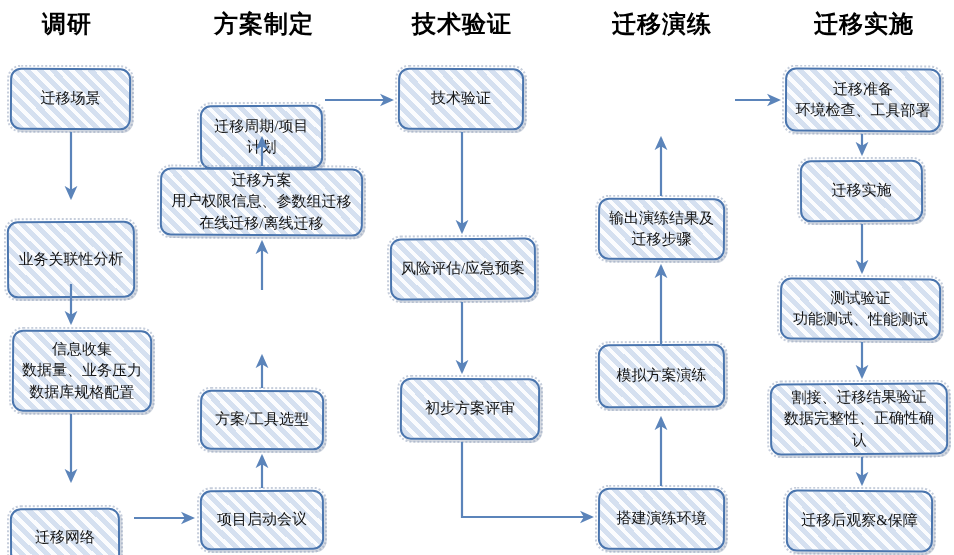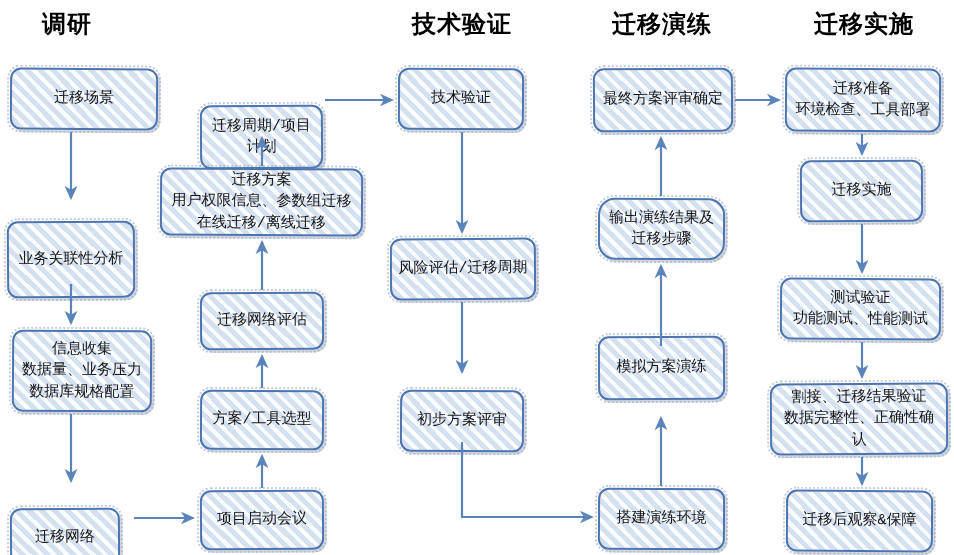--- a/index.html
+++ b/index.html
@@ -1,20 +1,20 @@
 <!DOCTYPE html>
 <html style="--background: #ffffff; --box-border: #4a75ae; --stripe-blue: #d5e0f0; --stripe-light: #fbfcfe; --arrow: #5b84ba; --text: #141414;"><head>
 <meta charset="utf-8">
 <style>
   html,body{margin:0;padding:0;background:#ffffff;}
   .canvas{
     position:relative;
     width:954px;height:555px;
     background:var(--background,#ffffff);
-    font-family:Liberation Mono, monospace;
+    font-family:Liberation Serif, serif;
     overflow:hidden;
   }
   .col-title{
     position:absolute;top:8px;
     font-size:24px;font-weight:bold;color:#000;
     text-align:center;letter-spacing:1px;
   }
   .box{
     position:absolute;
     display:flex;align-items:center;justify-content:center;
@@ -37,47 +37,46 @@
   .arrows{position:absolute;left:0;top:0;pointer-events:none;}
   .arrow{stroke:var(--arrow,#5b84ba);stroke-width:2.2;fill:none;}
   .ah{fill:var(--arrow,#5b84ba);}
 </style>
 </head>
 <body>
 
 <div class="canvas">
 
   <div class="col-title" style="left:17px;width:100px;">调研</div>
+  <div class="col-title" style="left:204px;width:120px;">方案制定</div>
   <div class="col-title" style="left:402px;width:120px;">技术验证</div>
   <div class="col-title" style="left:602px;width:120px;">迁移演练</div>
   <div class="col-title" style="left:804px;width:120px;">迁移实施</div>
 
-  <div class="box r1" style="left:10px;top:68px;width:148px;height:62px;">迁移场景</div>
+  <div class="box r1" style="left:10px;top:68px;width:121px;height:62px;">迁移场景</div>
   <div class="box r2" style="left:7px;top:205px;width:128px;height:77px;margin-top:16px;">业务关联性分析</div>
   <div class="box r1" style="left:12px;top:330px;width:140px;height:82px;">信息收集
 数据量、业务压力
 数据库规格配置</div>
   <div class="box r2" style="left:10px;top:508px;width:110px;height:60px;">迁移网络</div>
 
   <div class="box r2" style="left:200px;top:68px;width:123px;height:64px;margin-top:37px;">迁移周期/项目计划</div>
   <div class="box r1" style="left:160px;top:168px;width:203px;height:68px;">迁移方案
 用户权限信息、参数组迁移
 在线迁移/离线迁移</div>
-  <div class="box r2" style="left:200px;top:292px;width:124px;height:58px;">迁移网络评估</div>
   <div class="box r2" style="left:200px;top:490px;width:124px;height:60px;">项目启动会议</div>
   <div class="box r1" style="left:200px;top:390px;width:124px;height:60px;">方案/工具选型</div>
 
   <div class="box r1" style="left:398px;top:68px;width:126px;height:62px;">技术验证</div>
-  <div class="box r2" style="left:390px;top:238px;width:146px;height:62px;">风险评估/迁移周期</div>
-  <div class="box r1" style="left:400px;top:378px;width:124px;height:62px;margin-top:12px;">初步方案评审</div>
+  <div class="box r2" style="left:390px;top:238px;width:146px;height:62px;">风险评估/应急预案</div>
+  <div class="box r1" style="left:400px;top:378px;width:140px;height:62px;">初步方案评审</div>
 
-  <div class="box r2" style="left:593px;top:68px;width:140px;height:64px;">最终方案评审确定</div>
-  <div class="box r1" style="left:598px;top:198px;width:127px;height:62px;border-radius:17px;">输出演练结果及
+  <div class="box r1" style="left:598px;top:198px;width:127px;height:62px;">输出演练结果及
 迁移步骤</div>
-  <div class="box r2" style="left:598px;top:336px;width:127px;height:64px;">模拟方案演练</div>
+  <div class="box r2" style="left:598px;top:344px;width:127px;height:64px;">模拟方案演练</div>
   <div class="box r1" style="left:598px;top:488px;width:127px;height:62px;">搭建演练环境</div>
 
   <div class="box r1" style="left:785px;top:68px;width:156px;height:64px;">迁移准备
 环境检查、工具部署</div>
   <div class="box r2" style="left:800px;top:160px;width:123px;height:62px;">迁移实施</div>
   <div class="box r1" style="left:780px;top:278px;width:161px;height:62px;">测试验证
 功能测试、性能测试</div>
   <div class="box r2" style="left:770px;top:383px;width:178px;height:72px;">割接、迁移结果验证
 数据完整性、正确性确认</div>
   <div class="box r1" style="left:786px;top:490px;width:147px;height:62px;">迁移后观察&amp;保障</div>

